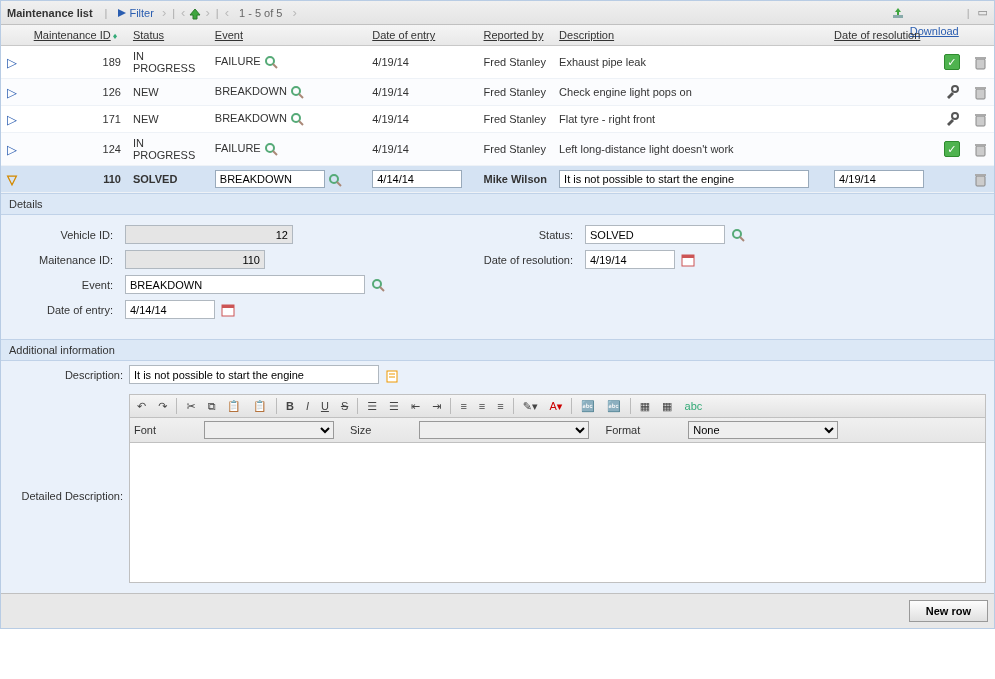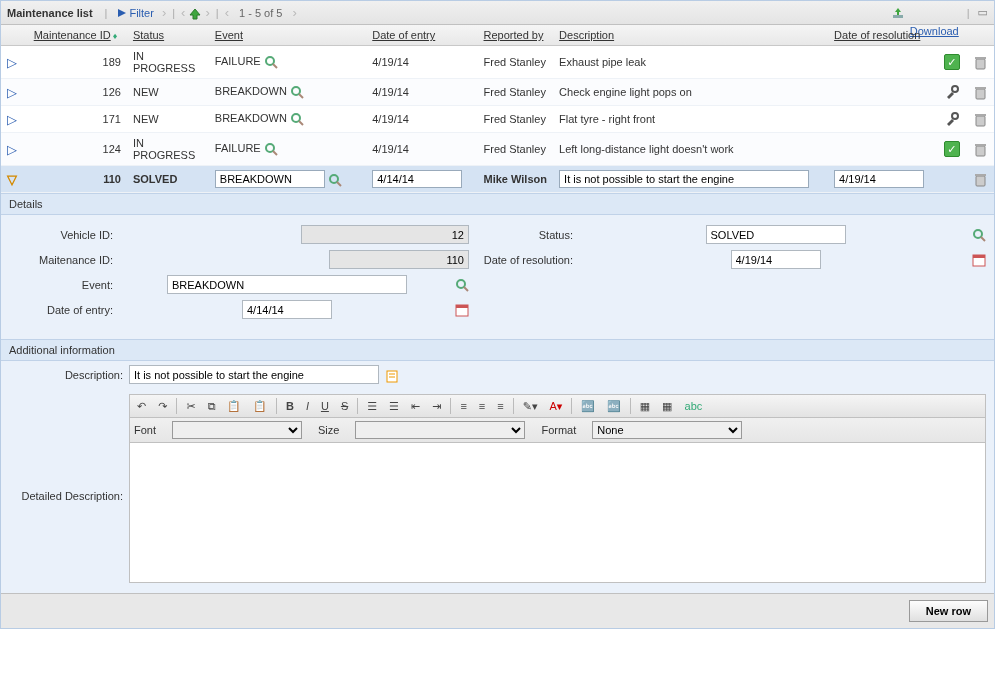--- a/index.html
+++ b/index.html
@@ -25,21 +25,21 @@
 .expand.open { color: #d48a00; }
 .idcol { text-align: right; padding-right: 10px; }
 .mag { cursor: pointer; }
 .chk-icn { display: inline-block; width: 16px; height: 16px; background: #4fb34f; border: 1px solid #2e8b2e; border-radius: 2px; color: #fff; text-align: center; line-height: 14px; font-size: 11px; cursor: pointer; }
 .tools-icn { cursor: pointer; }
 .trash { color: #888; cursor: pointer; font-size: 13px; }
 .cell-input { width: 100%; padding: 2px 4px; border: 1px solid #9ab; background: #fff; font-size: 11px; }
 
 .section { background: #dce8f6; padding: 4px 8px; font-size: 11px; border-top: 1px solid #c0d2e8; border-bottom: 1px solid #c0d2e8; }
 .form-area { background: #eaf1fa; padding: 10px 8px 14px 8px; }
-.form-row { display: flex; align-items: center; gap: 6px; margin-bottom: 6px; justify-content: space-between; }
+.form-row { display: flex; align-items: center; gap: 6px; margin-bottom: 6px; }
 .form-left { width: 460px; }
 .form-right { flex: 1; }
 .cols { display: flex; }
 .flbl { width: 110px; text-align: right; padding-right: 6px; color: #333; }
 .finput { border: 1px solid #b0b8c0; padding: 2px 4px; height: 19px; font-size: 11px; }
 .finput.ro { background: #e5e5e5; }
 .finput.req { background: #fffce0; }
 .cal-icn, .lookup-icn, .goto-icn { cursor: pointer; }
 .req-mark { color: #c00; font-weight: bold; padding-right: 2px; }
 
@@ -49,21 +49,21 @@
 .rte-body { flex: 1; }
 .desc-input { width: 250px; border: 1px solid #b0b8c0; padding: 2px 4px; height: 19px; font-size: 11px; }
 .rte-toolbar { background: linear-gradient(#f5f5f5,#e3e3e3); border: 1px solid #c0c0c0; padding: 3px 4px; display: flex; flex-wrap: wrap; gap: 6px; align-items: center; margin-top: 4px; }
 .rte-btn { padding: 1px 3px; cursor: pointer; color: #444; }
 .rte-btn.bold { font-weight: bold; }
 .rte-btn.ital { font-style: italic; }
 .rte-btn.und { text-decoration: underline; }
 .rte-btn.strike { text-decoration: line-through; }
 .rte-sep { width: 1px; height: 16px; background: #bbb; }
 .rte-select-row { background: linear-gradient(#f0f0f0,#e6e6e6); border: 1px solid #c0c0c0; border-top: none; padding: 3px 4px; display: flex; align-items: center; gap: 16px; }
-.rte-sel { border: 1px solid #999; font-size: 11px; height: 18px; }
+.rte-sel { border: 1px solid #999; font-size: 11px; height: 18px; margin-left: 32px; }
 .rte-area { width: 100%; height: 140px; border: 1px solid #c0c0c0; border-top: none; background: #fff; }
 
 .footer { display: flex; justify-content: flex-end; padding: 6px; background: #e8e8e8; border-top: 1px solid #c0c0c0; }
 .btn { background: linear-gradient(#fdfdfd,#e0e0e0); border: 1px solid #999; padding: 4px 16px; font-size: 11px; cursor: pointer; font-weight: bold; }
 svg { vertical-align: middle; }
 .sort-ind { color: #3a7; font-size: 9px; padding-left: 2px; }
 </style>
 </head>
 <body>
 

